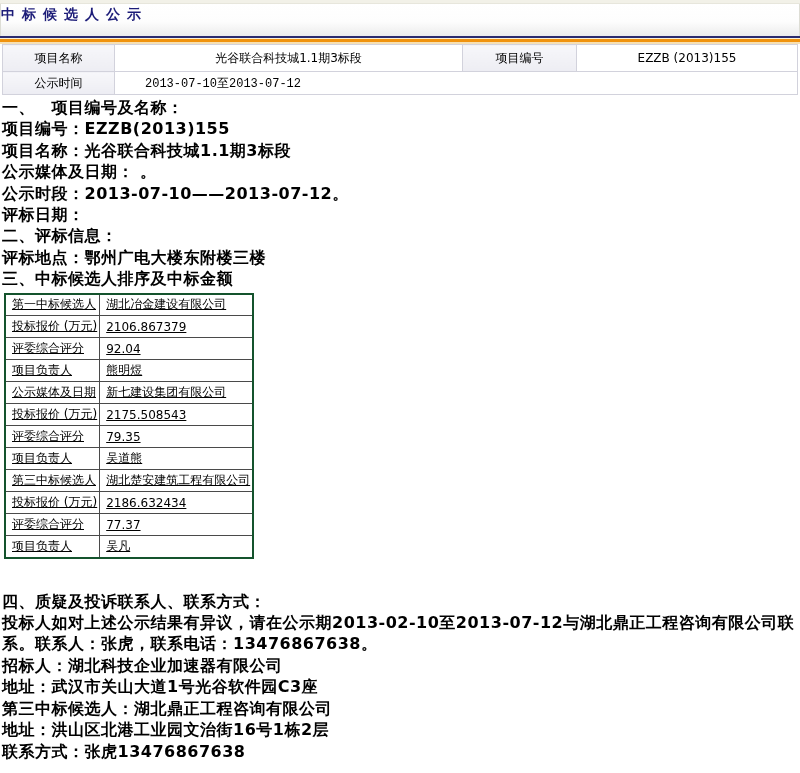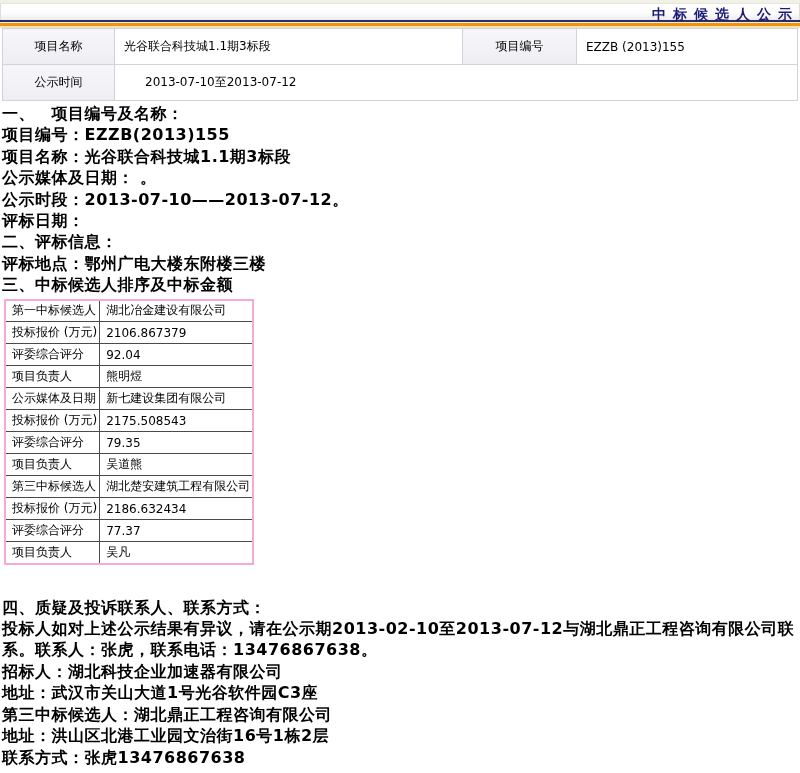--- a/index.html
+++ b/index.html
@@ -7,24 +7,24 @@
   body {
     width: 800px; height: 773px;
     background: #ffffff;
     font-family: "DejaVu Sans", sans-serif;
     color: #000;
     overflow: hidden;
   }
   
   .top-strip { height: 4px; background: #f2f1e8; border-bottom: 1px solid #e7e6dc; }
   .title-bar {
-    height: 16px;
+    height: 32px;
     background: linear-gradient(#ffffff 0%, #fdfdfd 55%, #ececec 100%);
     border-left: 1px solid #ddddd5; border-right: 1px solid #ddddd5;
-    text-align: right;
+    text-align: left;
   }
   .title-bar .title {
     display: inline-block;
     color: #1c1c78;
     font-weight: bold;
     font-size: 14px;
     letter-spacing: 7px;
     line-height: 20px;
     white-space: nowrap;
   }
@@ -36,53 +36,54 @@
 
   
   table.header-table {
     width: 796px; margin: 0 0 0 2px;
     border-collapse: collapse;
     font-size: 12px;
     table-layout: fixed;
   }
   table.header-table td {
     border: 1px solid #d2d2dc;
-    padding: 9px;
+    padding: 0;
     overflow: hidden;
     white-space: nowrap;
   }
   table.header-table tr.r1 td { height: 27px; }
-  table.header-table tr.r2 td { height: 23px; }
+  table.header-table tr.r2 td { height: 23px; font-family: Liberation Mono, monospace; }
   td.label-cell {
     background: linear-gradient(#f7f7fa, #ededf3);
     text-align: center;
   }
-  td.value-cell { background: #ffffff; text-align: left; }
+  td.value-cell { background: #ffffff; text-align: center; }
   td.value-cell.left { text-align: left; padding-left: 30px; }
 
   
   .content { padding: 2px 16px 0 2px; }
   .tline {
     font-weight: bold;
     font-size: 16px;
     line-height: 21.4px;
     letter-spacing: 0.5px;
     white-space: pre-wrap;
     overflow-wrap: break-word;
     width: 797px;
   }
 
   
   table.bid-table {
     margin: 3px 0 0 2px;
     border-collapse: collapse;
-    border: 2px solid #f9a8d4;
+    border: 2px solid #14532d;
     font-size: 12px;
     font-weight: normal;
     table-layout: fixed;
+    text-decoration: underline;
   }
   table.bid-table td {
     border: 1px solid #4a4a4a;
     height: 22px;
     padding: 0 2px 0 6px;
     white-space: nowrap;
     overflow: hidden;
     vertical-align: middle;
   }
   table.bid-table td.l { width: 86px; }

